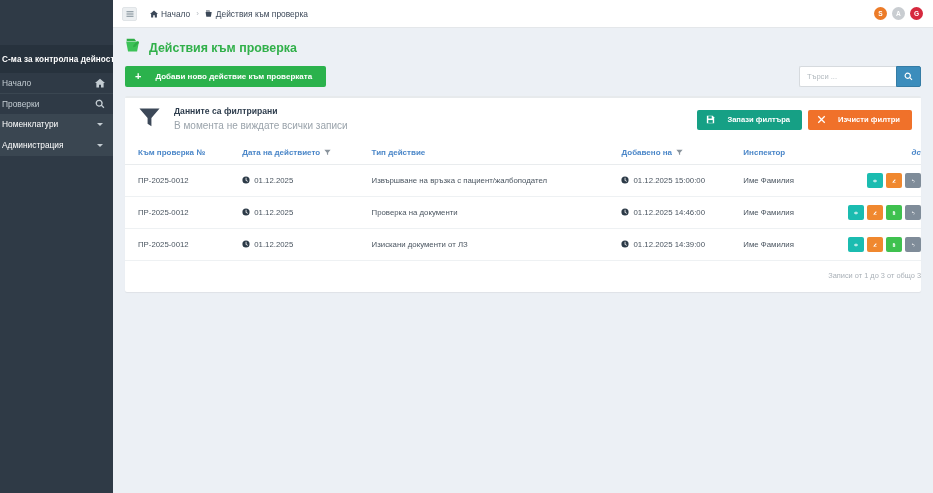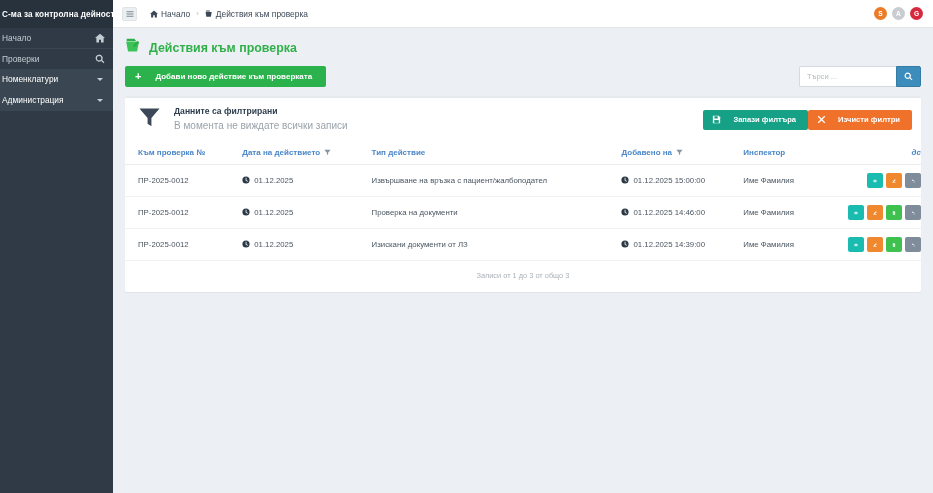--- a/index.html
+++ b/index.html
@@ -25,20 +25,21 @@
     height: 28px;
     background: #27323d;
     color: #fff;
     font-size: 8.2px;
     font-weight: bold;
     display: flex;
     align-items: center;
     padding-left: 2px;
     white-space: nowrap;
     letter-spacing: .1px;
+    margin-top: 45px;
   }
   .side-item {
     height: 20.8px;
     display: flex;
     align-items: center;
     justify-content: space-between;
     padding: 0 8px 0 2px;
     font-size: 8.4px;
     color: #c3ccd2;
     border-bottom: 1px solid #3a4651;
@@ -149,21 +150,21 @@
   
   .filter-banner {
     display: flex; align-items: center;
     padding: 8px 9px 8px 13px;
     gap: 13px;
   }
   .funnel svg { width: 23px; height: 23px; fill: #3c4858; }
   .fb-texts { line-height: 1.35; }
   .fb-title { font-size: 8.6px; font-weight: bold; color: #2e3d4d; }
   .fb-sub { font-size: 10px; color: #9aa3ab; margin-top: 1px; }
-  .fb-buttons { margin-left: auto; display: flex; }
+  .fb-buttons { margin-left: auto; display: flex; gap: 6px; }
   .fb-btn {
     height: 20px;
     border: none; border-radius: 2px;
     color: #fff; font-size: 7.6px; font-weight: bold;
     display: flex; align-items: center; gap: 12px;
     padding: 0 12px 0 9px;
     cursor: pointer;
   }
   .fb-btn svg { width: 9px; height: 9px; fill: #fff; }
   .fb-save { background: #16a085; }
@@ -198,21 +199,21 @@
   .actions-cell { display: flex; justify-content: flex-end; gap: 3px; padding-right: 0; }
   .act-btn {
     width: 16px; height: 15px;
     border: none; border-radius: 2px;
     display: flex; align-items: center; justify-content: center;
     cursor: pointer;
   }
   .act-btn svg { width: 8px; height: 8px; fill: #fff; }
 
   .table-footer {
-    text-align: center;
+    text-align: right;
     font-size: 7.4px;
     color: #a9b0b7;
     padding: 10px 0 12px 0;
   }
 </style>
 </head>
 <body>
 
 <div class="app">
 

